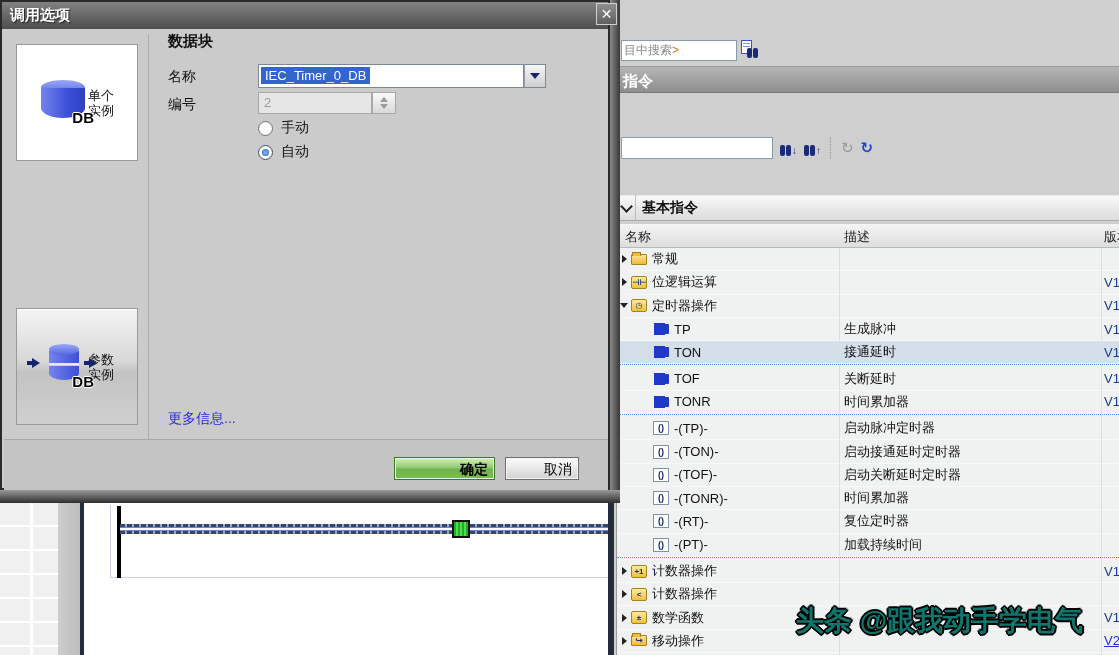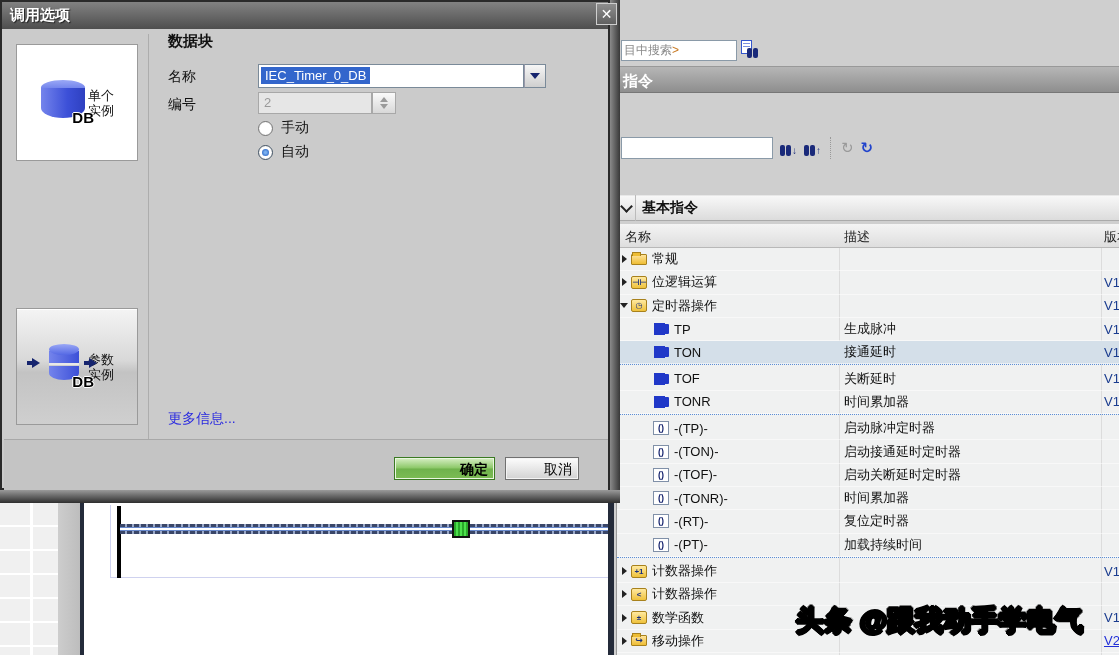--- a/index.html
+++ b/index.html
@@ -63,21 +63,21 @@
   .fbblk{width:13px;height:10px;background:#2038c8;border-radius:1px;box-shadow:-3px -2px 0 -1px #2038c8,-3px 2px 0 -1px #2038c8;margin-left:3px;}
   .coilbx{width:16px;height:14px;background:#fff;border:1px solid #8090a8;color:#16246e;font-size:9px;font-weight:bold;
           line-height:12px;text-align:center;box-sizing:border-box;}
   .tname{white-space:nowrap;}
   .tdesc{position:absolute;left:227px;white-space:nowrap;}
   .tver{position:absolute;left:487px;width:16px;overflow:hidden;white-space:nowrap;color:#1a3c8f;}
   .tver.link{color:#2230d8;text-decoration:underline;}
   .dsep{height:2px;border-top:1px dotted #5b8ed6;}
 
   
-  .watermark{left:796px;top:602px;z-index:5;font-size:28px;font-weight:bold;color:#000000;white-space:nowrap;
+  .watermark{left:796px;top:602px;z-index:5;font-size:28px;font-weight:bold;color:#0f766e;white-space:nowrap;
     text-shadow:-2px 0 0 #000,2px 0 0 #000,0 -2px 0 #000,0 2px 0 #000,-1px -1px 0 #000,1px 1px 0 #000,-1px 1px 0 #000,1px -1px 0 #000;}
 
   
   .cells{left:0;top:503px;width:58px;height:152px;background-color:#f0f0f0;
     background-image:linear-gradient(90deg,transparent 0 30px,#fff 30px 33px,transparent 33px),
                      repeating-linear-gradient(to bottom,#f0f0f0 0 22px,#ffffff 22px 24px);}
   .graystrip{left:58px;top:503px;width:22px;height:152px;background:linear-gradient(90deg,#cdcdcd,#bdbdbd);border-right:1px solid #9a9a9a;}
   .navyline{left:80px;top:503px;width:4px;height:152px;background:#242b3a;}
   .canvas{left:84px;top:503px;width:524px;height:152px;background:#fff;}
   .net-l{left:110px;top:505px;width:1px;height:73px;background:#cfd2ef;}

